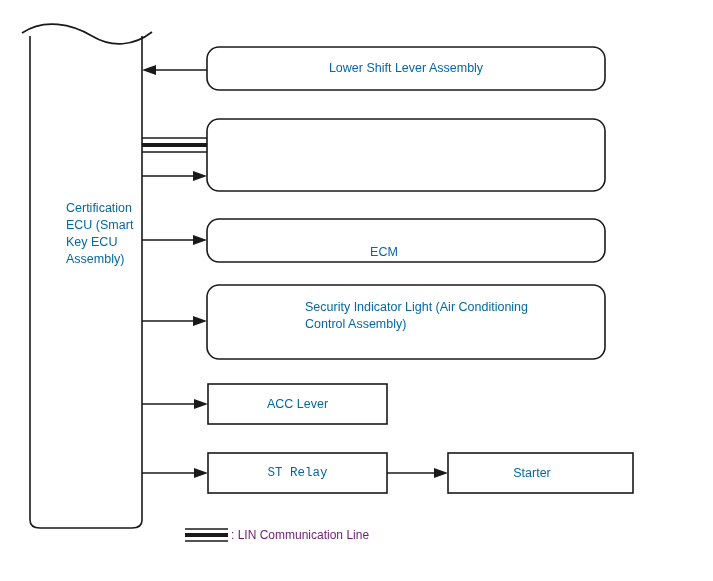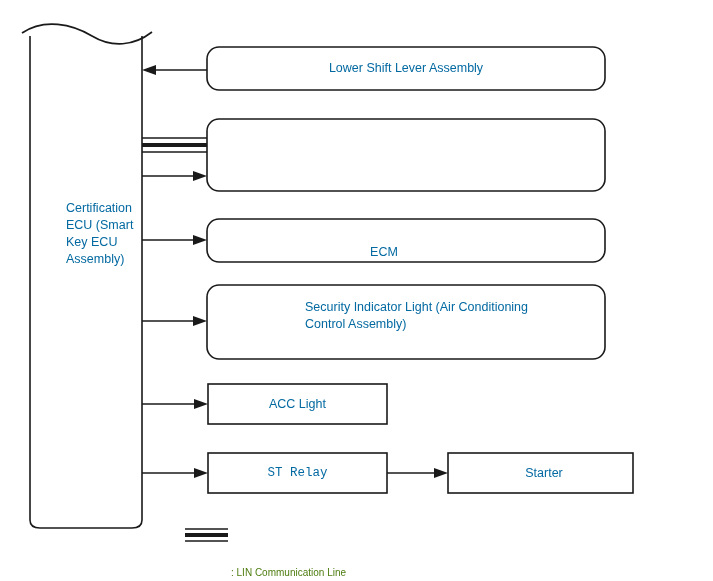--- a/index.html
+++ b/index.html
@@ -34,25 +34,24 @@
     white-space: pre-line;
   }
   .label-centered {
     text-align: center;
   }
   .label-blockleft {
     text-align: left;
   }
   .legend-text {
     position: absolute;
-    font-size: 10px;
-    color: #4d7c0f;
+    font-size: 12px;
+    color: #701a75;
     line-height: 16px;
     white-space: nowrap;
-    margin-top: 38px;
   }
 </style>
 </head>
 <body>
 
 <div id="diagram-root">
 
   <svg class="svg-layer" viewBox="0 0 713 581" width="713" height="581" xmlns="http://www.w3.org/2000/svg">
 
     <g>
@@ -135,21 +134,21 @@
 Assembly)</div>
 
   <div class="box-label label-centered" style="left:207px; top:60px; width:398px;">Lower Shift Lever Assembly</div>
 
 
   <div class="box-label label-centered" style="left:207px; top:232px; width:354px;margin-top:12px;">ECM</div>
 
   <div class="box-label label-blockleft" style="left:305px; top:291px; width:310px;margin-top:8px;">Security Indicator Light (Air Conditioning
 Control Assembly)</div>
 
-  <div class="box-label label-centered" style="left:208px; top:396px; width:179px;">ACC Light</div>
+  <div class="box-label label-centered" style="left:208px; top:396px; width:179px;">ACC Lever</div>
 
   <div class="box-label label-centered" style="left:208px; top:465px; width:179px;font-family:Liberation Mono, monospace;">ST Relay</div>
 
-  <div class="box-label label-centered" style="left:448px; top:465px; width:168px;margin-left:12px;">Starter</div>
+  <div class="box-label label-centered" style="left:448px; top:465px; width:168px;">Starter</div>
 
   <div class="legend-text" style="left:231px; top:527px;">: LIN Communication Line</div>
 
 </div>
 
 </body></html>

